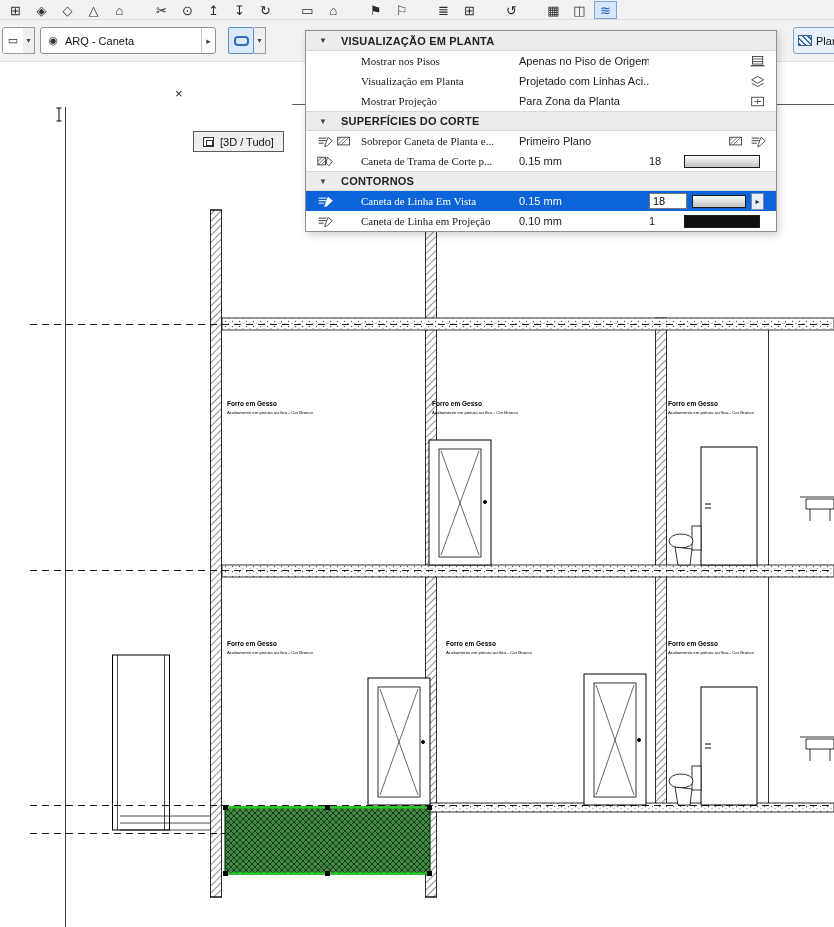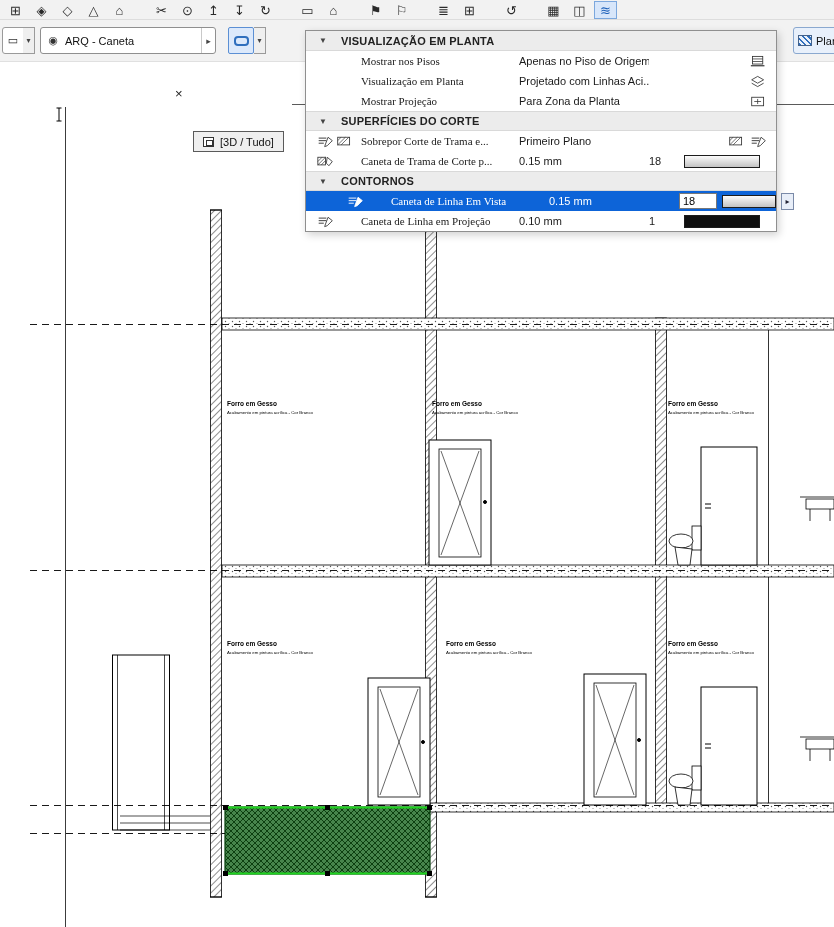--- a/index.html
+++ b/index.html
@@ -107,21 +107,21 @@
   .pen-num { width:30px; flex:0 0 auto; }
   .swatch { height:13px; border:1px solid #1c1c1c; background:linear-gradient(#fbfbfb,#c3c3c3); }
   .swatch.light { width:76px; }
   .swatch.black { width:76px; background:#101010; }
   .swatch.mid   { width:54px; }
   .pen-input { width:38px; height:16px; font-size:11px; border:1px solid #777; padding:0 3px; font-family:"Liberation Sans",sans-serif; }
   .arrow-btn {
     width:13px; height:17px; background:#e8eef8; border:1px solid #7a8aa8;
     font-size:8px; color:#223; display:flex; align-items:center; justify-content:center;
   }
-  .p-row.sel { background:#0d64d8; color:#fff;padding-left:30px; }
+  .p-row.sel { background:#0d64d8; color:#fff; }
   .p-row.sel .mi { filter: brightness(0) invert(1); }
   .mi { width:17px; height:13px; flex:0 0 auto; }
   .tiny-arr { font-size:7px; color:#111; align-self:flex-end; margin-left:-3px; }
 
   
   .canvas-svg { position:absolute; left:0; top:0; z-index:1; }
   .canvas-svg text.room-title { font: bold 6.5px "Liberation Sans", sans-serif; fill:#000; }
   .canvas-svg text.room-sub   { font: 4.3px "Liberation Sans", sans-serif; fill:#000; }
 </style>
 </head>
@@ -404,21 +404,21 @@
 
   <div class="p-row">
     <span class="p-ic">
       <svg class="mi">
           <use href="#i-penlines"></use>
         </svg>
       <svg class="mi">
           <use href="#i-hatchbox"></use>
         </svg>
     </span>
-    <span class="p-label">Sobrepor Corte de Trama e...</span>
+    <span class="p-label">Sobrepor Caneta de Planta e...</span>
     <span class="p-val">Primeiro Plano</span>
     <span class="p-zone">
       <svg class="mi right">
           <use href="#i-hatchbox"></use>
         </svg>
       <svg class="mi">
           <use href="#i-penlines"></use>
         </svg>
     </span>
   </div>

